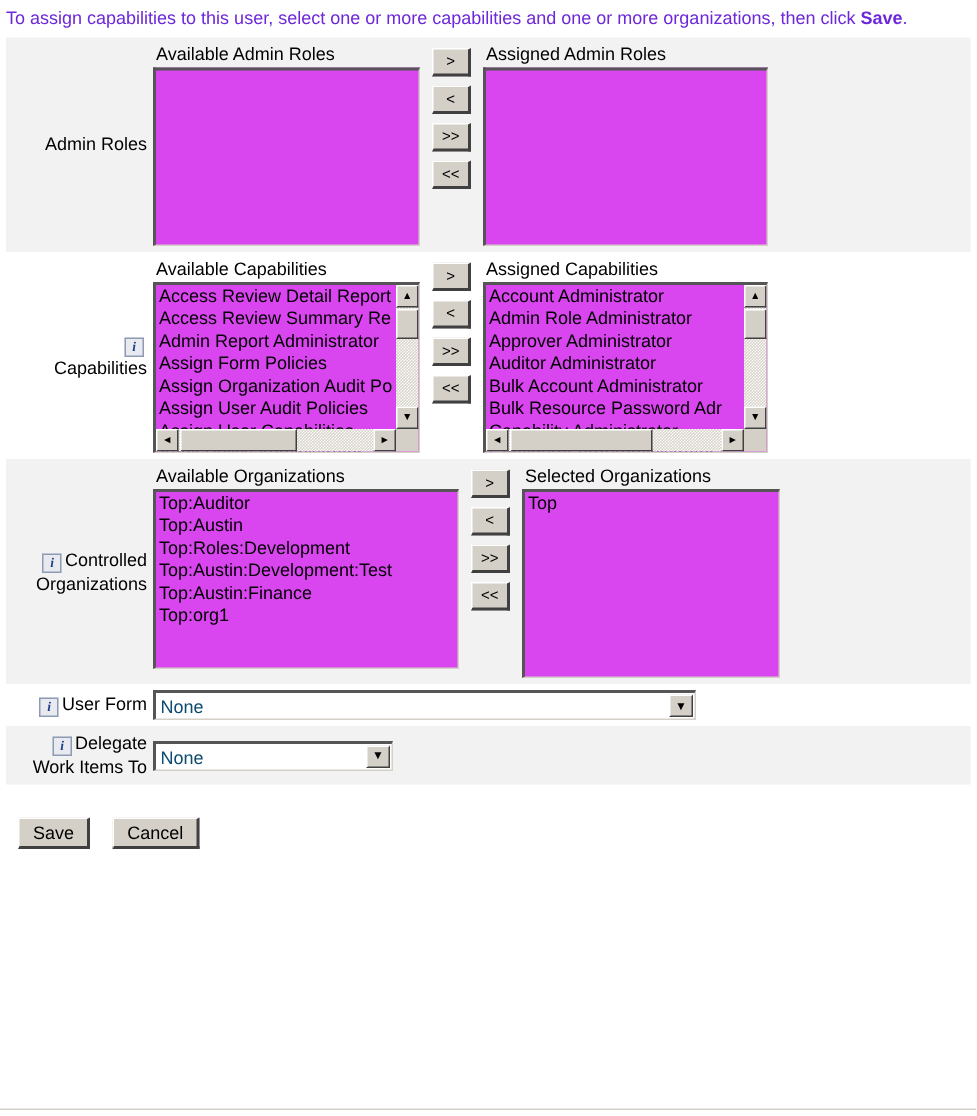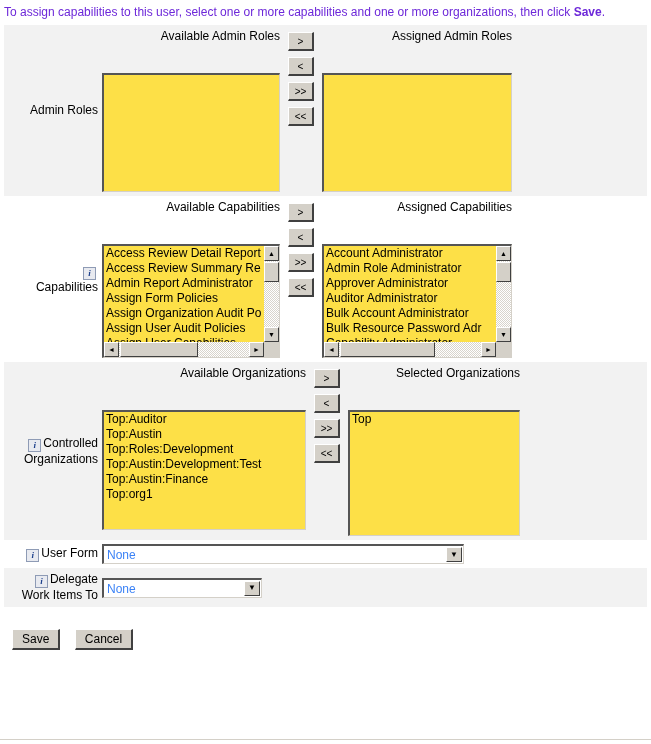--- a/index.html
+++ b/index.html
@@ -44,30 +44,29 @@
     line-height: 11px;
     text-align: center;
     font-family: "Liberation Serif", serif;
     vertical-align: -1px;
     margin-right: 2px;
   }
 
   
   .dual { display: flex; align-items: flex-start; }
   .pane { display: flex; flex-direction: column; }
-  .pane-title { font-size: 12px; color: #000; padding: 0 0 2px 2px; text-align: right; }
+  .pane-title { font-size: 12px; color: #000; padding: 0 0 2px 2px; }
 
   .listbox {
-    background: #fde047;
+    background: #d946ef;
     border-top: 2px solid #555; border-left: 2px solid #555;
     border-right: 1px solid #d4d0c8; border-bottom: 1px solid #d4d0c8;
     box-sizing: border-box;
     position: relative;
     overflow: hidden;
-    margin-top: 28px;
   }
   .list-inner {
     position: absolute; top: 0; left: 0; right: 15px; bottom: 0;
     overflow: hidden;
   }
   .list-inner.nobars { right: 0; bottom: 0; }
   .opt {
     font-size: 12px; line-height: 15px; height: 15px;
     color: #000; white-space: nowrap; padding-left: 2px;
     overflow: hidden;
@@ -136,21 +135,21 @@
   .sel {
     display: inline-flex; align-items: stretch;
     background: #fff;
     border-top: 2px solid #555; border-left: 2px solid #555;
     border-right: 1px solid #d4d0c8; border-bottom: 1px solid #d4d0c8;
     box-sizing: border-box;
     height: 20px;
   }
   .sel-text {
     flex: 1; font-size: 12px; line-height: 16px;
-    padding: 1px 3px; color: #3b82f6; white-space: nowrap; overflow: hidden;
+    padding: 1px 3px; color: #0c4a6e; white-space: nowrap; overflow: hidden;
   }
   .sel-arrow {
     width: 16px; margin: 1px 1px 1px 0;
     background: #d4d0c8;
     border-top: 1px solid #fff; border-left: 1px solid #fff;
     border-right: 1px solid #404040; border-bottom: 1px solid #404040;
     box-sizing: border-box;
     display: flex; align-items: center; justify-content: center;
     font-size: 8px; color: #000; line-height: 1;
   }

